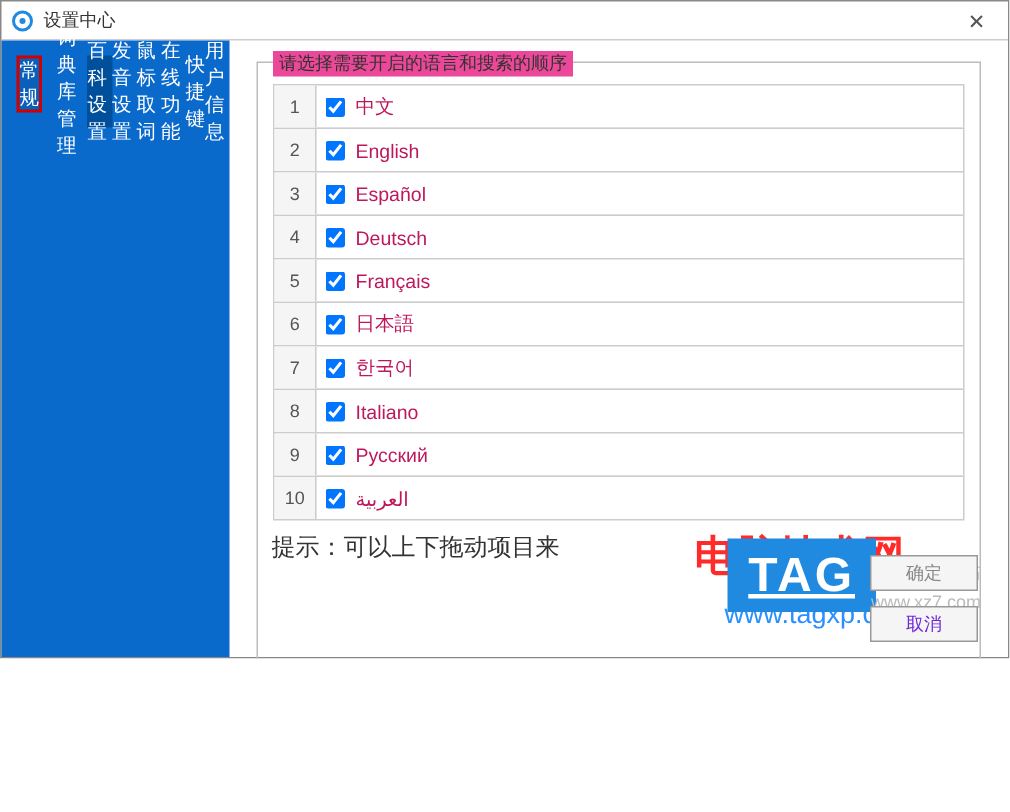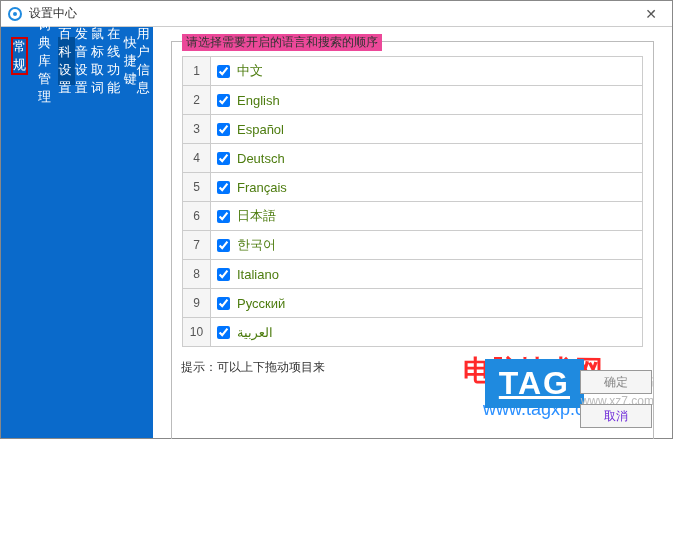--- a/index.html
+++ b/index.html
@@ -15,22 +15,22 @@
 .sidebar-item.active { background: #004f9b; }
 .sidebar-item.highlighted { border: 2px solid #d00000; margin: 0 10px; height: 38px; background: #0a5fba; }
 .main { flex: 1; position: relative; padding: 14px 18px 10px 18px; }
 .groupbox { border: 1px solid #bbb; padding: 10px 10px 10px 10px; height: 420px; position: relative; }
 .groupbox .legend { position: absolute; top: -8px; left: 10px; background: #ec4899; padding: 0 4px; font-size: 12px; color: #333; }
 .lang-list { margin-top: 4px; }
 .lang-row { display: flex; align-items: center; border: 1px solid #ccc; height: 30px; margin-bottom: -1px; background: #fff; }
 .lang-row .num { width: 28px; text-align: center; border-right: 1px solid #ccc; height: 100%; display: flex; align-items: center; justify-content: center; background: #f5f5f5; color: #555; font-size: 12px; }
 .lang-row .chk { width: 24px; display: flex; align-items: center; justify-content: center; }
 .lang-row .chk input { width: 13px; height: 13px; }
-.lang-row .label { padding-left: 2px; font-size: 13px; color: #4d7c0f; }
-.hint { position: absolute; left: 28px; bottom: 62px; color: #333; font-size: 12px; }
+.lang-row .label { padding-left: 2px; font-size: 13px; color: #be185d; }
+.hint { position: absolute; left: 28px; bottom: 62px; color: #333; font-size: 16px; }
 .watermark1 { position: absolute; left: 310px; bottom: 48px; color: #ff2a2a; font-size: 28px; font-weight: bold; font-family: "SimHei", sans-serif; }
 .watermark2 { position: absolute; left: 330px; bottom: 18px; color: #2a8fff; font-size: 18px; font-family: Arial, sans-serif; }
 .tag-badge { position: absolute; right: 88px; bottom: 30px; background: #1f8adf; color: #fff; font-size: 32px; font-weight: bold; padding: 6px 14px; font-family: Arial, sans-serif; letter-spacing: 2px; text-decoration: underline; }
 .wm3 { position: absolute; right: 18px; bottom: 48px; color: #bbb; font-size: 13px; }
 .wm4 { position: absolute; right: 18px; bottom: 30px; color: #bbb; font-size: 12px; }
 .buttons { position: absolute; right: 20px; bottom: 10px; display: flex; gap: 10px; flex-direction: column; }
 .btn { width: 72px; height: 24px; border: 1px solid #999; background: #f5f5f5; font-size: 12px; color: #6d28d9; cursor: pointer; display: flex; align-items: center; justify-content: center; }
 .btn.primary { color: #888; }
 </style>
 </head>

